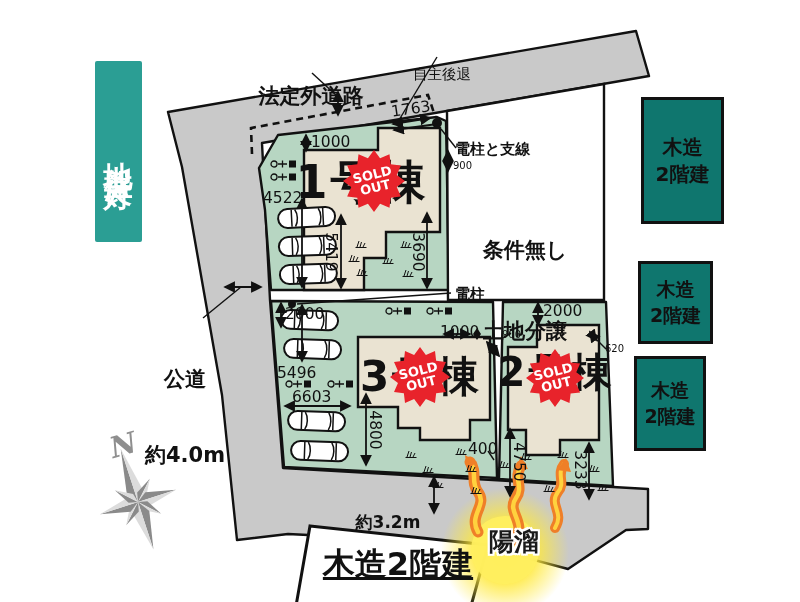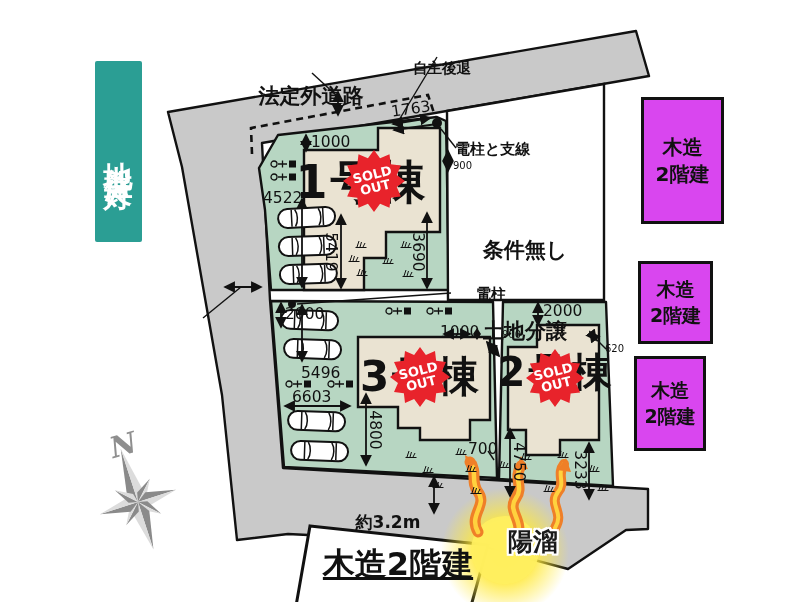--- a/index.html
+++ b/index.html
@@ -8,21 +8,21 @@
   #stage svg{position:absolute;left:0;top:0;}
   .lbl{position:absolute;white-space:pre;line-height:1.2;color:#111;}
   .ctr{transform:translateX(-50%);text-align:center;}
   .dim{position:absolute;font-size:15.5px;font-weight:500;white-space:nowrap;}
   .dim.sm{font-size:10px;}
   .dim.v{transform:translate(-50%,-50%) rotate(90deg);}
   .vbadge{position:absolute;left:95px;top:61px;width:47px;height:181px;background:#2b9e94;
           border-radius:2px;display:flex;align-items:center;justify-content:center;}
   .vbadge span{writing-mode:vertical-rl;text-orientation:upright;color:#fff;font-size:29px;
           font-weight:700;letter-spacing:7px;}
-  .nbox{position:absolute;background:#d946ef;border:3px solid #111;display:flex;flex-direction:column;
+  .nbox{position:absolute;background:#0f766e;border:3px solid #111;display:flex;flex-direction:column;
         align-items:center;justify-content:center;font-size:19px;font-weight:600;line-height:1.35;}
   .bldg-label{position:absolute;transform:translate(-50%,-50%);font-weight:600;letter-spacing:3px;
         white-space:nowrap;}
   .sold{position:absolute;transform:translate(-50%,-50%);background:#e8232b;display:flex;
         align-items:center;justify-content:center;
         clip-path:polygon(100% 50%,86.7% 59.8%,93.3% 75%,76.9% 76.9%,75% 93.3%,59.8% 86.7%,50% 100%,
         40.2% 86.7%,25% 93.3%,23.1% 76.9%,6.7% 75%,13.3% 59.8%,0% 50%,13.3% 40.2%,6.7% 25%,
         23.1% 23.1%,25% 6.7%,40.2% 13.3%,50% 0%,59.8% 13.3%,75% 6.7%,76.9% 23.1%,93.3% 25%,86.7% 40.2%);}
   .sold .in{transform:rotate(-14deg);color:#fff;font-weight:700;font-size:13px;line-height:1.0;
         text-align:center;letter-spacing:0;}
@@ -210,39 +210,43 @@
   </svg>
 
   <div class="vbadge">
     <span>地盤良好</span>
   </div>
 
   <div class="lbl ctr" style="left:291px;top:34px;font-size:21px;font-weight:600;margin-left:20px;">
     <div>法定外道路</div>
   </div>
 
-  <div class="lbl ctr" style="left:442px;top:25px;font-size:14.5px;font-weight:700;">
+  <div class="lbl ctr" style="left:442px;top:31px;font-size:14.5px;font-weight:400;">
     <div>自主後退</div>
   </div>
 
   <div class="lbl" style="left:455px;top:140px;font-size:15px;font-weight:600;">電柱と支線</div>
 
   <div class="lbl ctr" style="left:525px;top:182px;font-size:21px;font-weight:600;line-height:1.3;">
     <div>条件無し</div>
     <div>土地分譲</div>
   </div>
 
-  <div class="lbl" style="left:476px;top:285px;font-size:15px;font-weight:600;">電柱</div>
-
+  <div class="lbl" style="left:455px;top:285px;font-size:15px;font-weight:600;">電柱</div>
+
+  <div class="lbl ctr" style="left:185px;top:317px;font-size:21px;font-weight:600;">
+    <div>公道</div>
+    <div>約4.0m</div>
+  </div>
 
   <div class="lbl ctr" style="left:388px;top:471px;font-size:17px;font-weight:600;">
     <div>約3.2m</div>
   </div>
 
-  <div class="lbl ctr sun" style="left:514px;top:527px;margin-left:19px;">陽溜</div>
+  <div class="lbl ctr sun" style="left:514px;top:527px;">陽溜</div>
 
   <div class="lbl ctr" style="left:398px;top:545px;font-size:32px;font-weight:600;text-decoration:underline;">木造2階建</div>
 
   <div class="north">N</div>
 
   <div class="nbox" style="left:641px;top:97px;width:77px;height:121px;font-size:20px;">
     <div>木造</div>
     <div>2階建</div>
   </div>
   <div class="nbox" style="left:638px;top:261px;width:69px;height:77px;">
@@ -276,20 +280,20 @@
   <span class="dim" style="left:311px;top:133px;">1000</span>
   <span class="dim sm" style="left:453px;top:160px;">900</span>
   <span class="dim" style="left:263px;top:189px;">4522</span>
   <span class="dim v" style="left:331px;top:252px;">5419</span>
   <span class="dim v" style="left:418px;top:252px;">3690</span>
   <span class="dim" style="left:285px;top:305px;">2000</span>
   <span class="dim" style="left:440px;top:323px;">1000</span>
   <span class="dim sm" style="left:502px;top:329px;">900</span>
   <span class="dim" style="left:543px;top:302px;">2000</span>
   <span class="dim sm" style="left:605px;top:343px;">620</span>
-  <span class="dim" style="left:301px;top:364px;">5496</span>
+  <span class="dim" style="left:277px;top:364px;">5496</span>
   <span class="dim" style="left:292px;top:388px;">6603</span>
   <span class="dim v" style="left:375px;top:430px;">4800</span>
-  <span class="dim" style="left:468px;top:440px;">700</span>
+  <span class="dim" style="left:468px;top:440px;">400</span>
   <span class="dim v" style="left:519px;top:462px;">4750</span>
   <span class="dim v" style="left:580px;top:470px;">3233</span>
 
 </div>
 
 </body></html>

